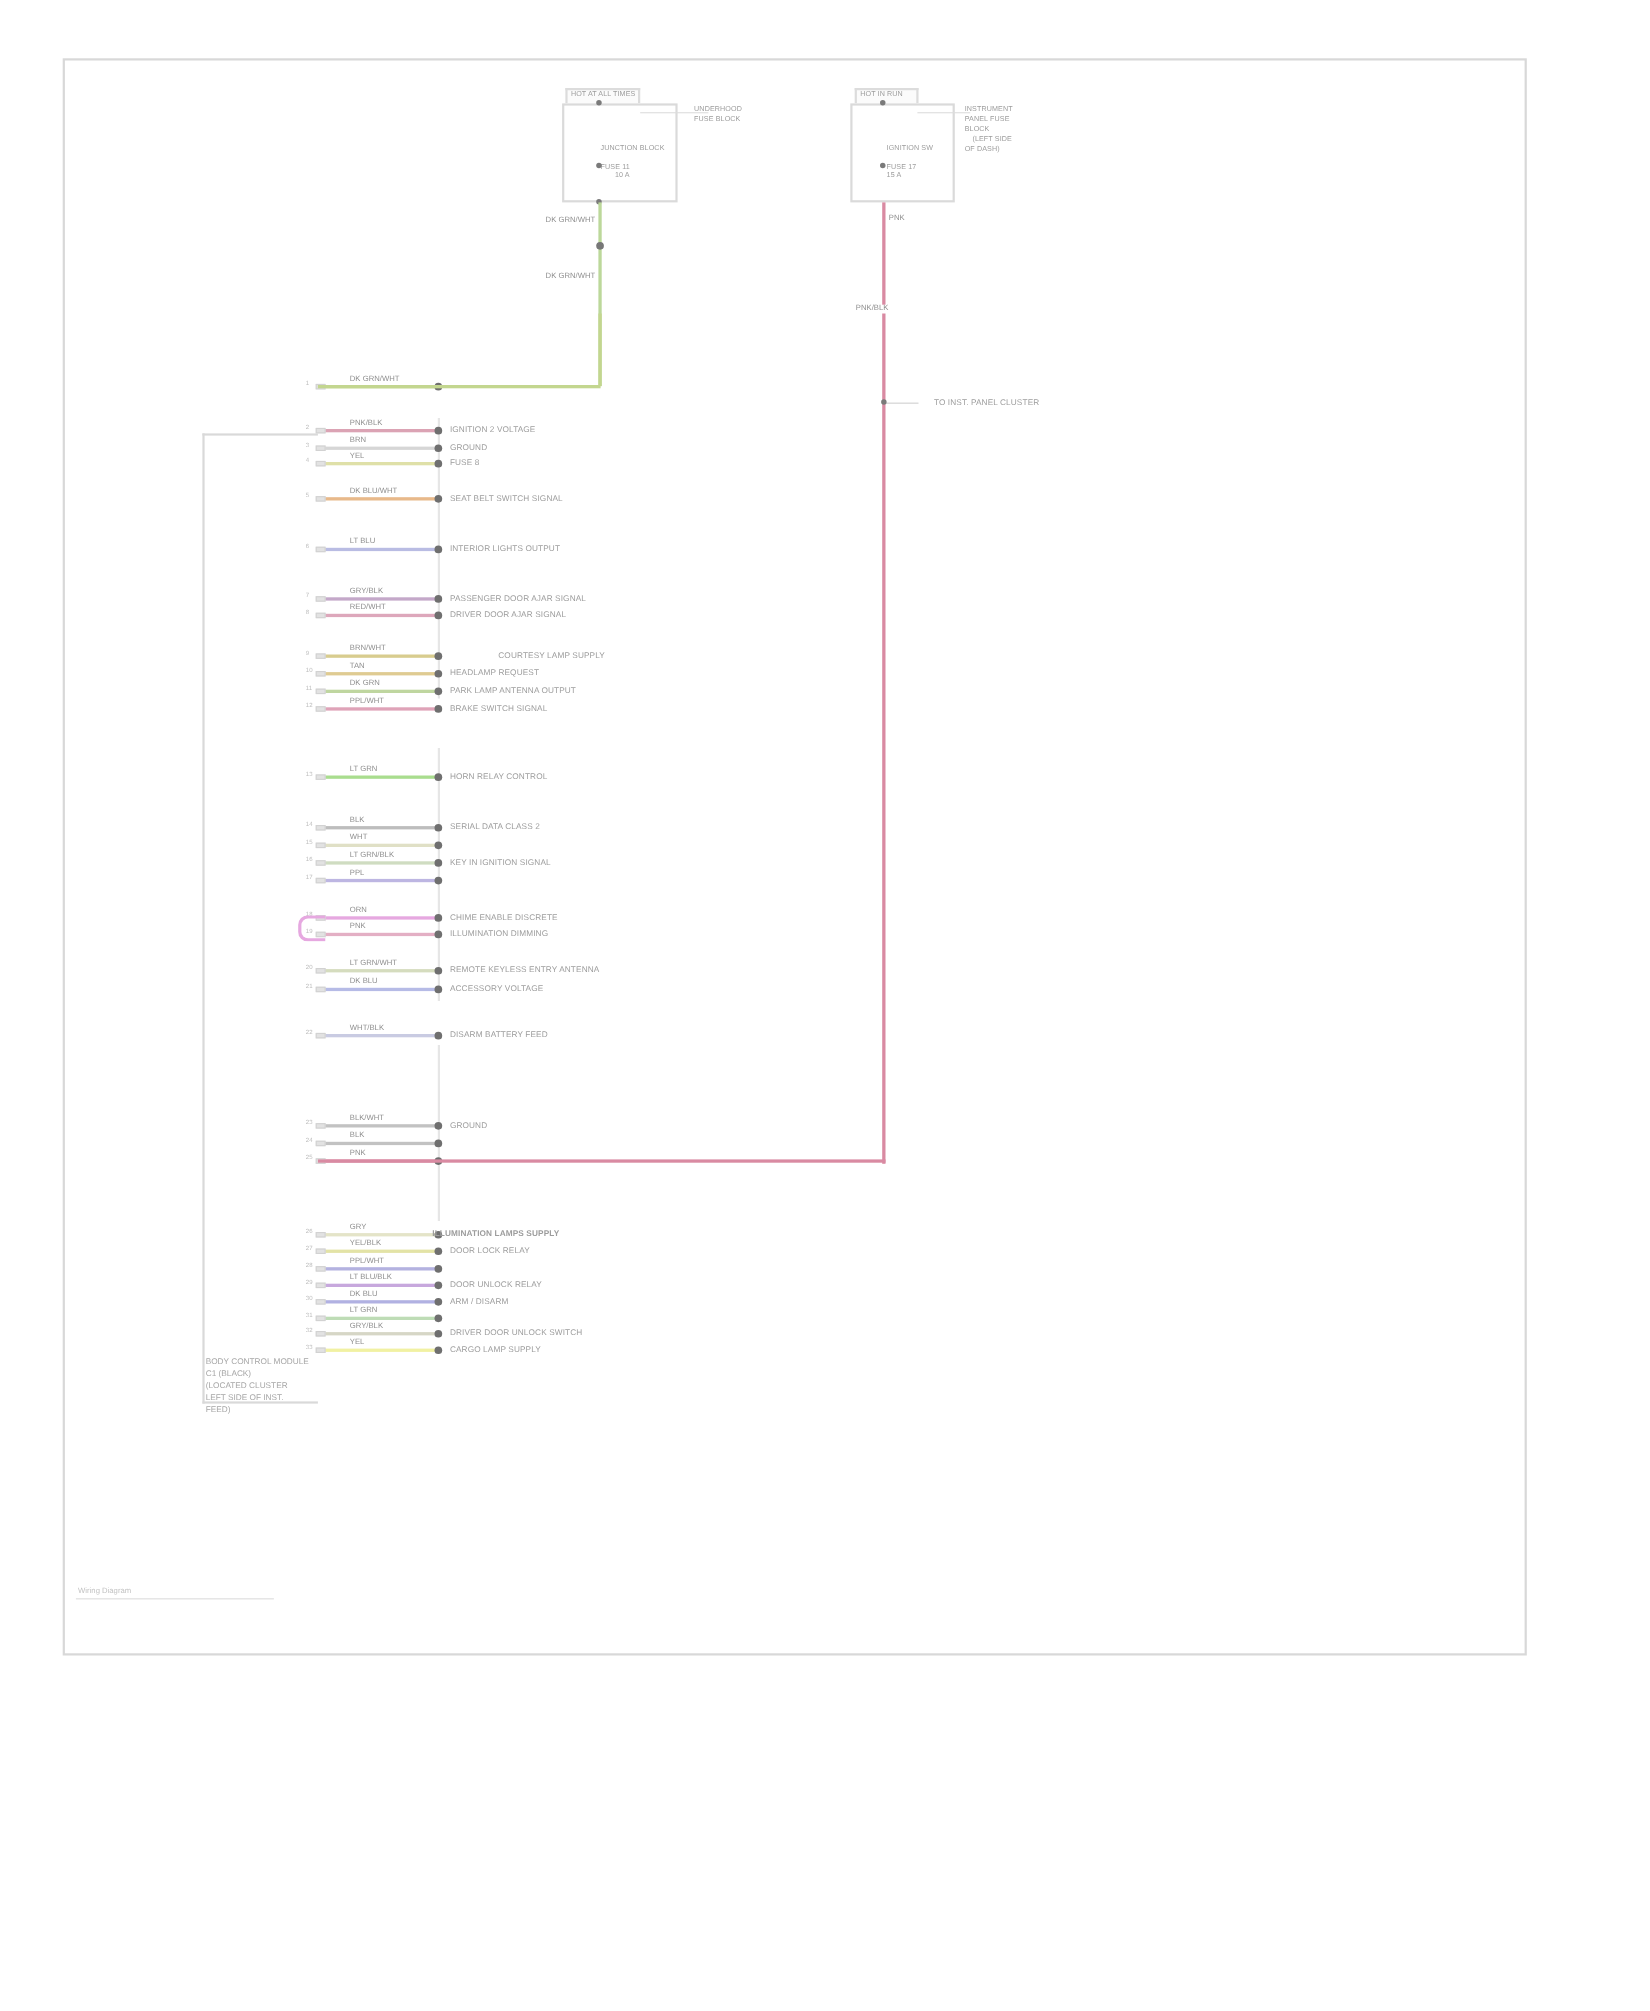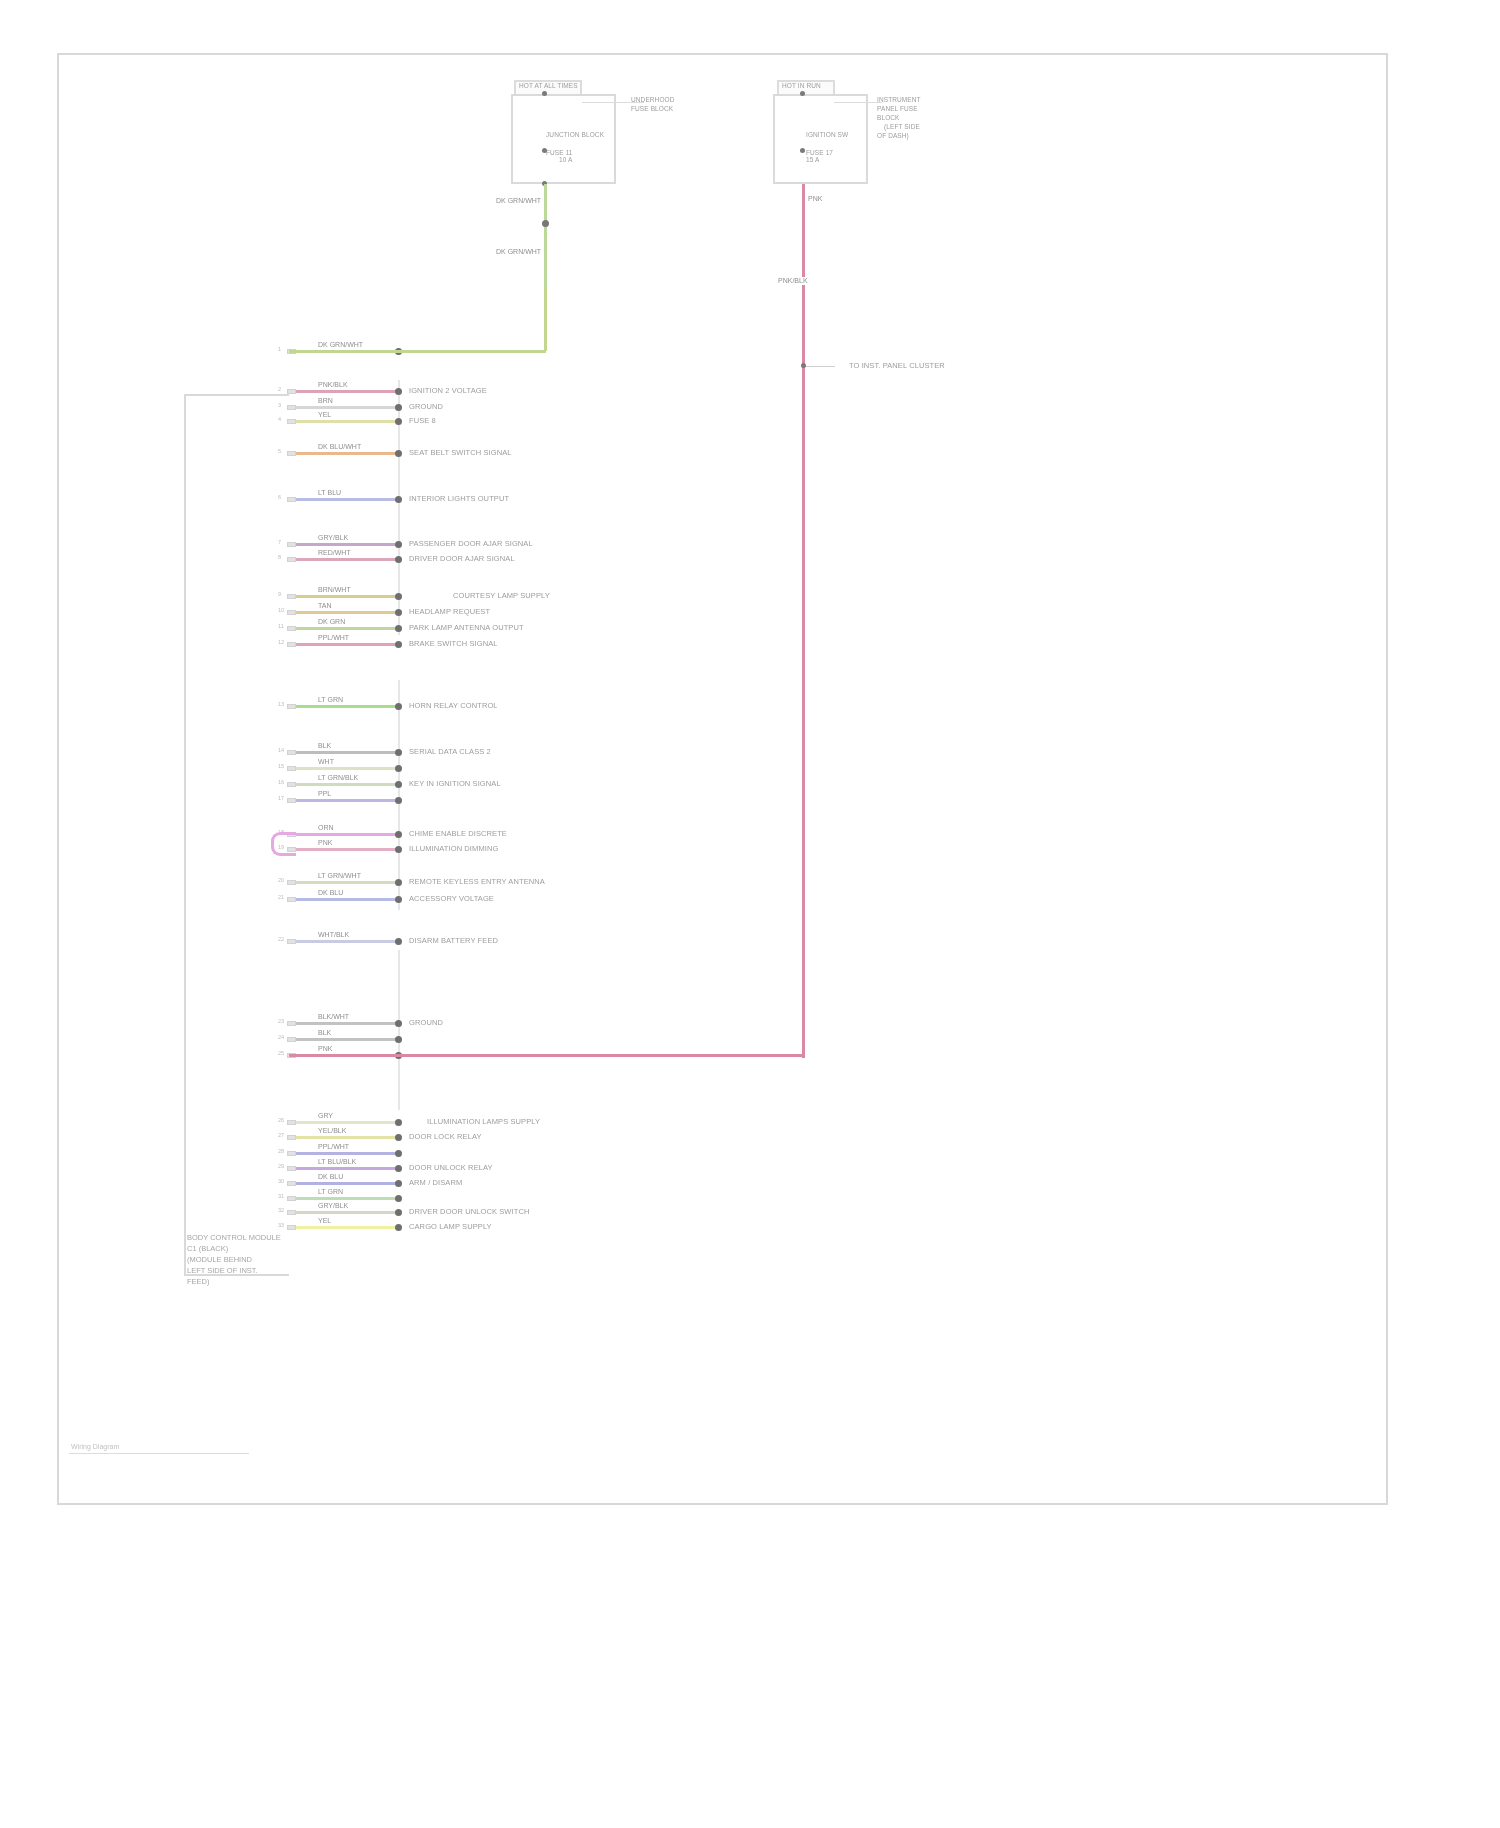--- a/index.html
+++ b/index.html
@@ -118,21 +118,21 @@
 
   <div class="wire" style="left:746px;top:311px;width:30px;background:#cfcfcf;height:1px;"></div>
   <div class="dot sm" style="left:742px;top:308px;"></div>
   <div class="lbl" style="left:790px;top:306px;">TO INST. PANEL CLUSTER</div>
 
   <div id="conn"></div>
 
   <div class="notes" style="left:128px;top:1177px;">
     <div>BODY CONTROL MODULE</div>
     <div>C1 (BLACK)</div>
-    <div>(MODULE BEHIND</div>
+    <div>(LOCATED CLUSTER</div>
     <div>LEFT SIDE OF INST.</div>
     <div>FEED)</div>
   </div>
 
   <div class="railcol" style="left:339px;top:325px;height:255px;"></div>
   <div class="railcol" style="left:339px;top:625px;height:230px;"></div>
   <div class="railcol" style="left:339px;top:895px;height:160px;"></div>
 
   <div id="wire-layer">
       <div class="wire" style="left: 230px; top: 295px; width: 110px; background: rgb(195, 214, 143);"></div>
@@ -278,21 +278,21 @@
       <div class="wire" style="left: 230px; top: 999px; width: 110px; background: rgb(223, 160, 181);"></div>
       <div class="pin" style="top: 998px;"></div>
       <div class="pinno" style="top: 995px;">25</div>
       <div class="wtag" style="left: 258px; top: 990px;">PNK</div>
       <div class="dot" style="left: 336px; top: 997px;"></div>
       <div class="wire" style="left: 230px; top: 1066px; width: 110px; background: rgb(228, 228, 200);"></div>
       <div class="pin" style="top: 1065px;"></div>
       <div class="pinno" style="top: 1062px;">26</div>
       <div class="wtag" style="left: 258px; top: 1057px;">GRY</div>
       <div class="dot" style="left: 336px; top: 1064px;"></div>
-      <div class="lbl" style="left: 368px; top: 1062px;">ILLUMINATION LAMPS SUPPLY</div>
+      <div class="lbl" style="left: 334px; top: 1062px; font-weight: bold;">ILLUMINATION LAMPS SUPPLY</div>
       <div class="wire" style="left: 230px; top: 1081px; width: 110px; background: rgb(227, 227, 166);"></div>
       <div class="pin" style="top: 1080px;"></div>
       <div class="pinno" style="top: 1077px;">27</div>
       <div class="wtag" style="left: 258px; top: 1072px;">YEL/BLK</div>
       <div class="dot" style="left: 336px; top: 1079px;"></div>
       <div class="lbl" style="left: 350px; top: 1077px;">DOOR LOCK RELAY</div>
       <div class="wire" style="left: 230px; top: 1097px; width: 110px; background: rgb(180, 178, 224);"></div>
       <div class="pin" style="top: 1096px;"></div>
       <div class="pinno" style="top: 1093px;">28</div>
       <div class="wtag" style="left: 258px; top: 1088px;">PPL/WHT</div>

